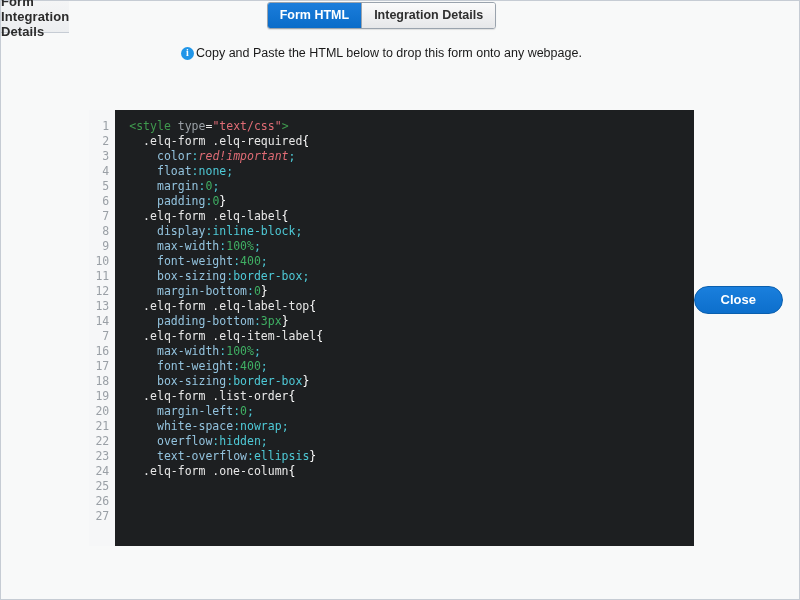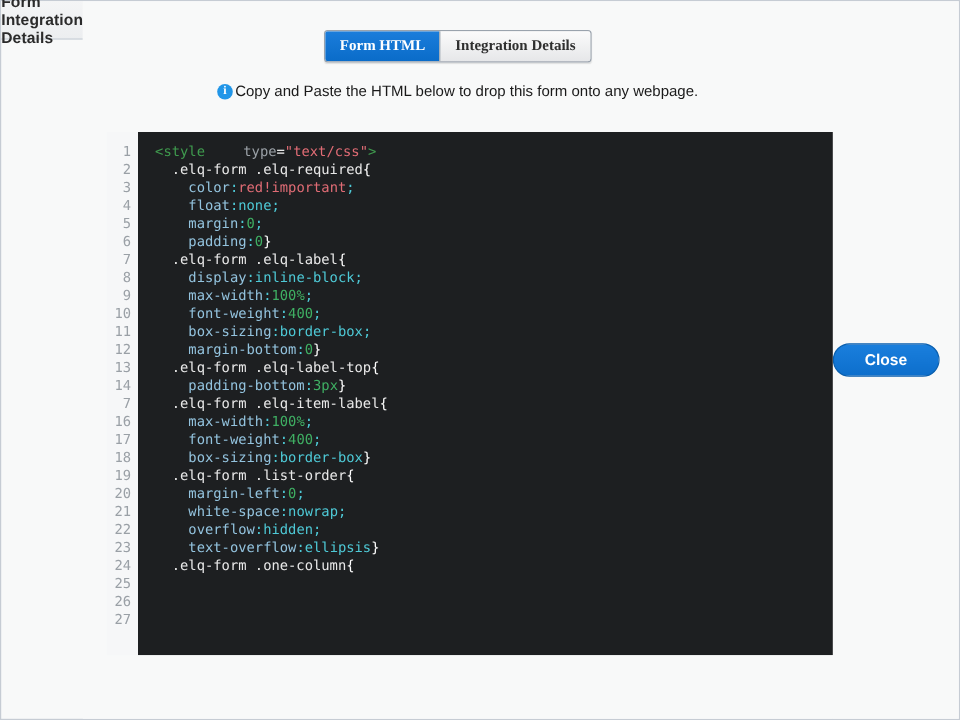--- a/index.html
+++ b/index.html
@@ -43,24 +43,23 @@
   
   #body {
     flex: 1 1 auto;
     position: relative;
     background: #f8f9f9;
     overflow: hidden;
   }
 
   
   #tabs {
-    margin-top: 24px;
-    display: flex;
-    justify-content: center;
-    font-family: Liberation Serif, serif;
+    margin-top: 1px;
+    display: flex;
+    justify-content: center;
   }
   .tabgroup {
     display: flex;
     border: 1px solid #9aa3ad;
     border-radius: 3px;
     overflow: hidden;
     box-shadow: 0 1px 1px rgba(0,0,0,.10);
   }
   .tab {
     font-size: 12.5px;
@@ -134,29 +133,29 @@
     overflow: hidden;
   }
   #code .ln {
     font-family: "DejaVu Sans Mono", monospace;
     font-size: 11.5px;
     line-height: 15px;
     white-space: pre;
     color: #e8e8e8;
   }
   .t-tag   { color: #3f9a4e; }
-  .t-attr  { color: #9aa0a6; margin-left: 25px; }
+  .t-attr  { color: #9aa0a6; }
   .t-punc  { color: #e8e8e8; }
   .t-str   { color: #e06c75; }
   .t-sel   { color: #e8e8e8; }
   .t-prop  { color: #93c3de; }
   .t-colon { color: #4ec9d6; }
   .t-val   { color: #4ec9d6; }
   .t-num   { color: #3faf63; }
-  .t-imp   { color: #e06c75; }
+  .t-imp   { color: #e06c75; font-style: italic; }
   .t-brace { color: #ffffff; }
 
   
   #footer {
     flex: 0 0 47px;
     background: #f8f9f9;
     display: flex;
     align-items: center;
     justify-content: flex-end;
     padding-right: 16px;

